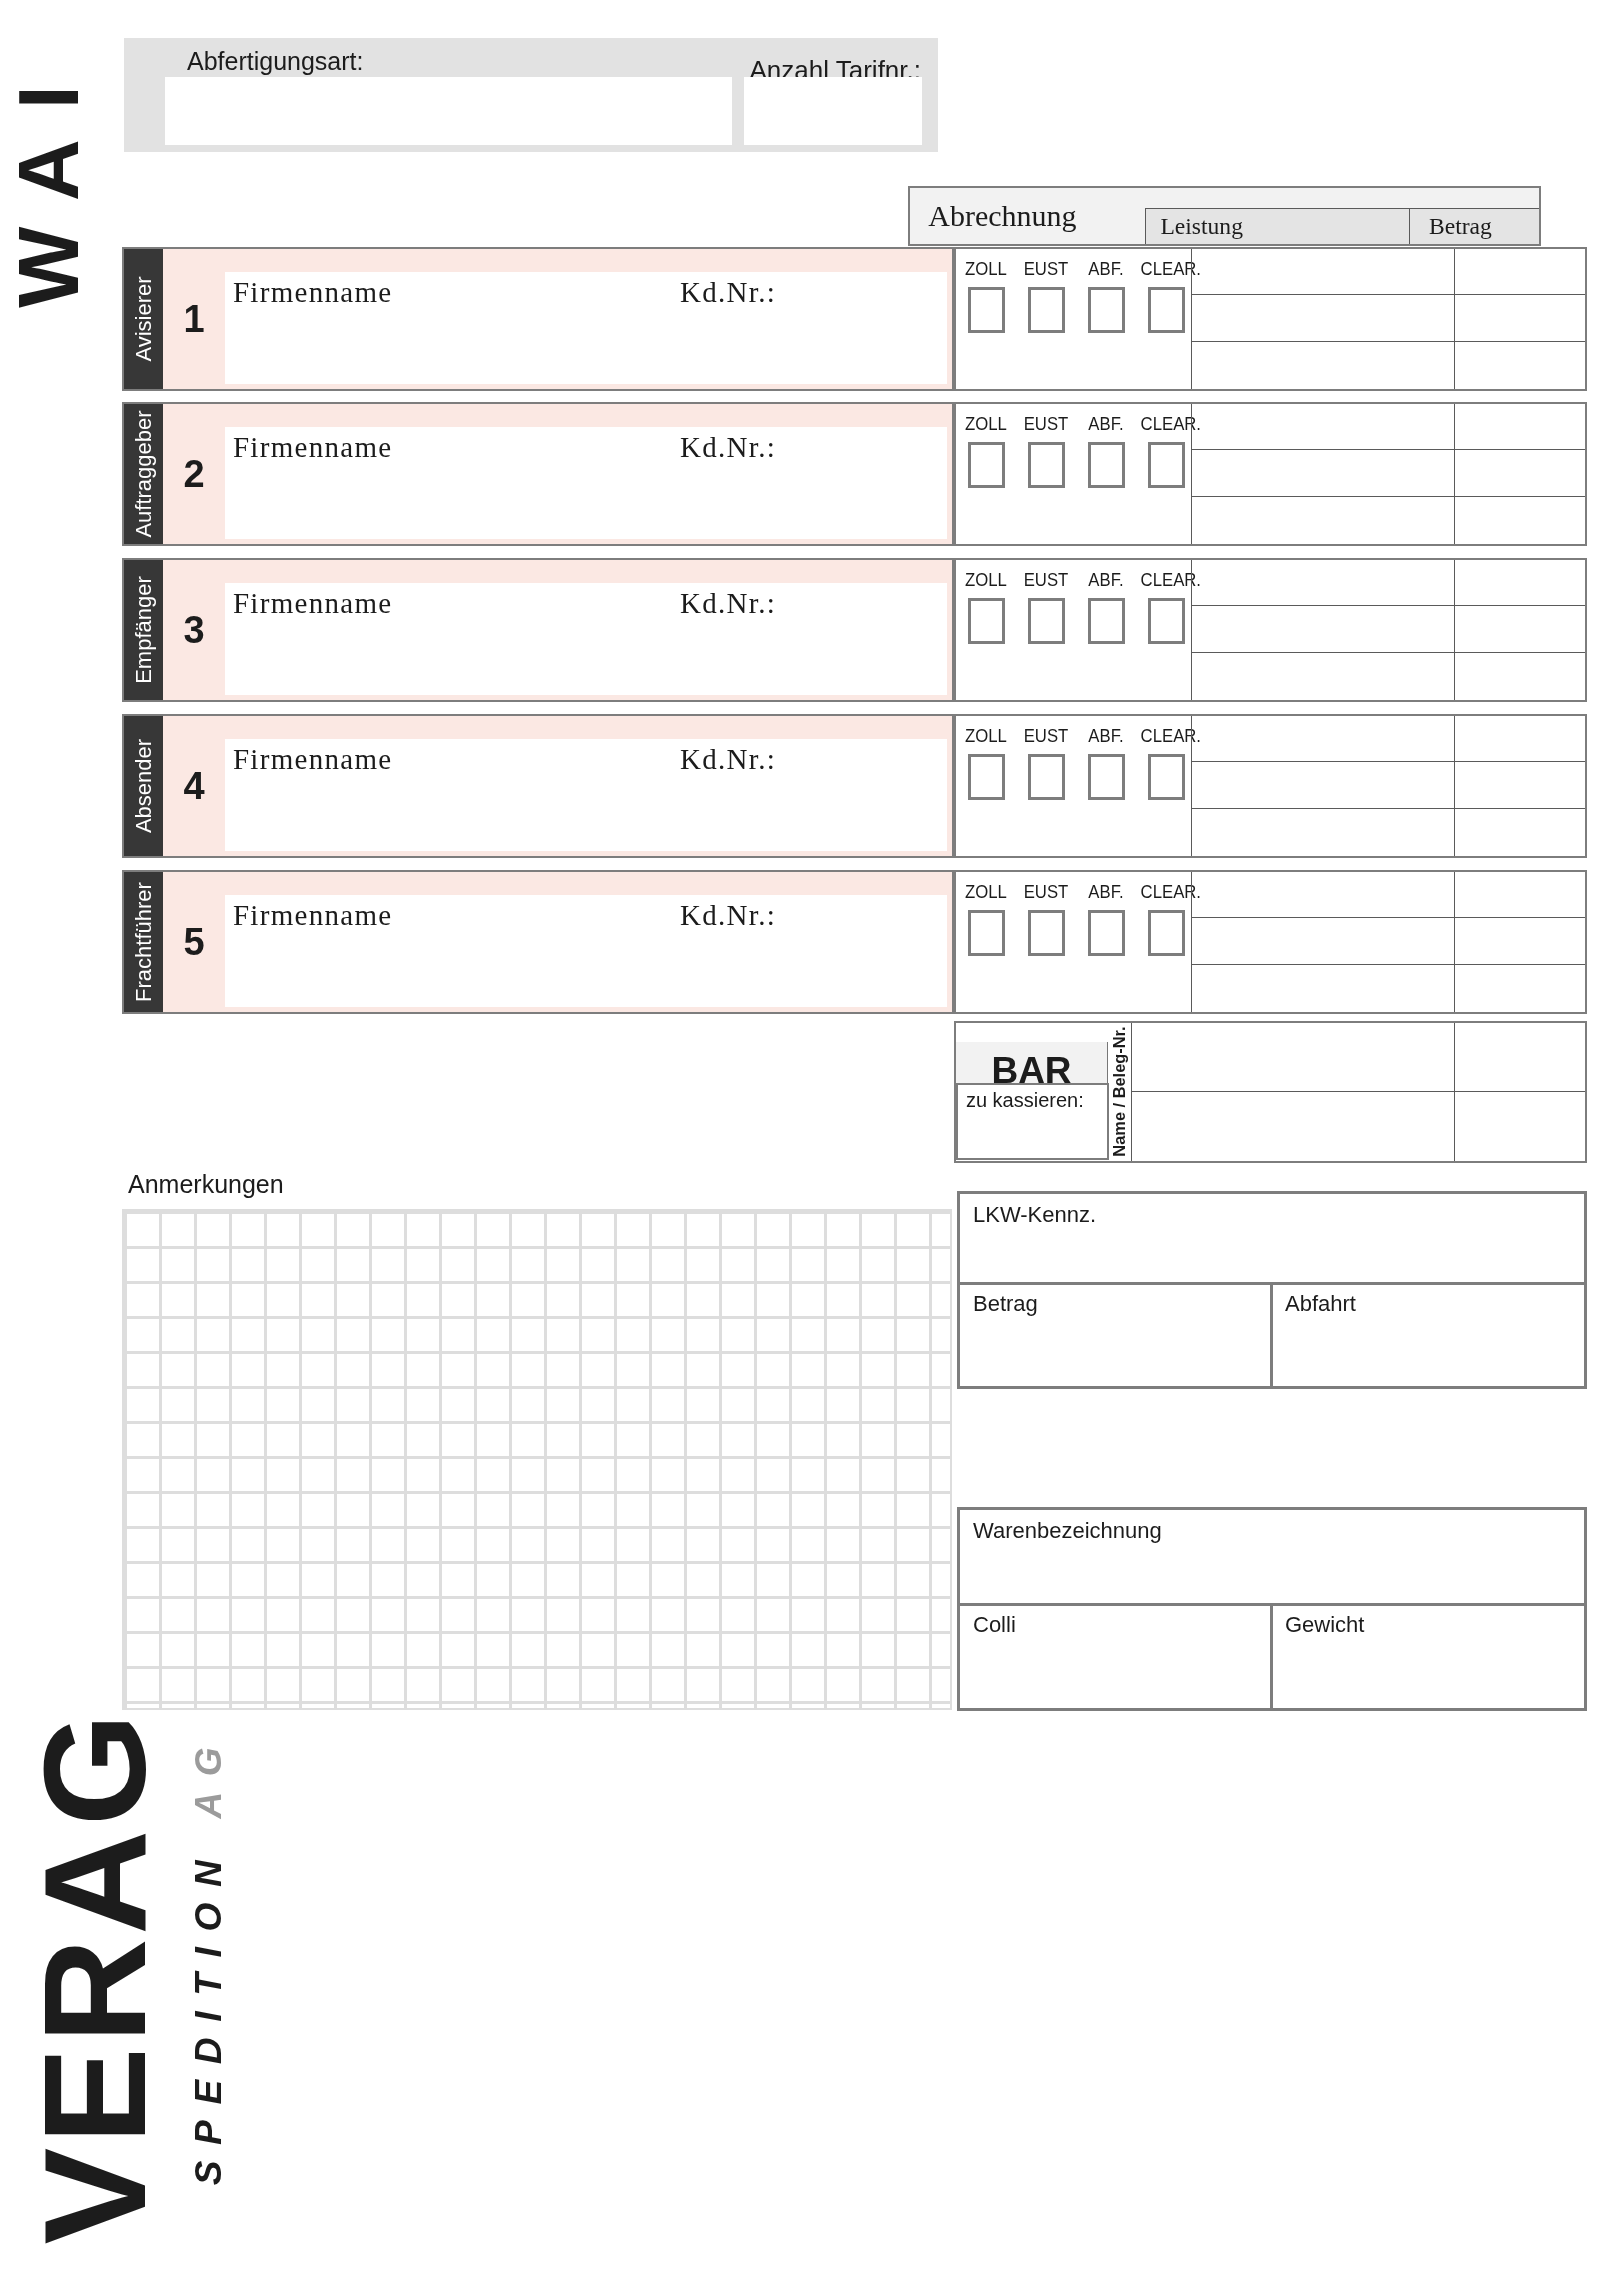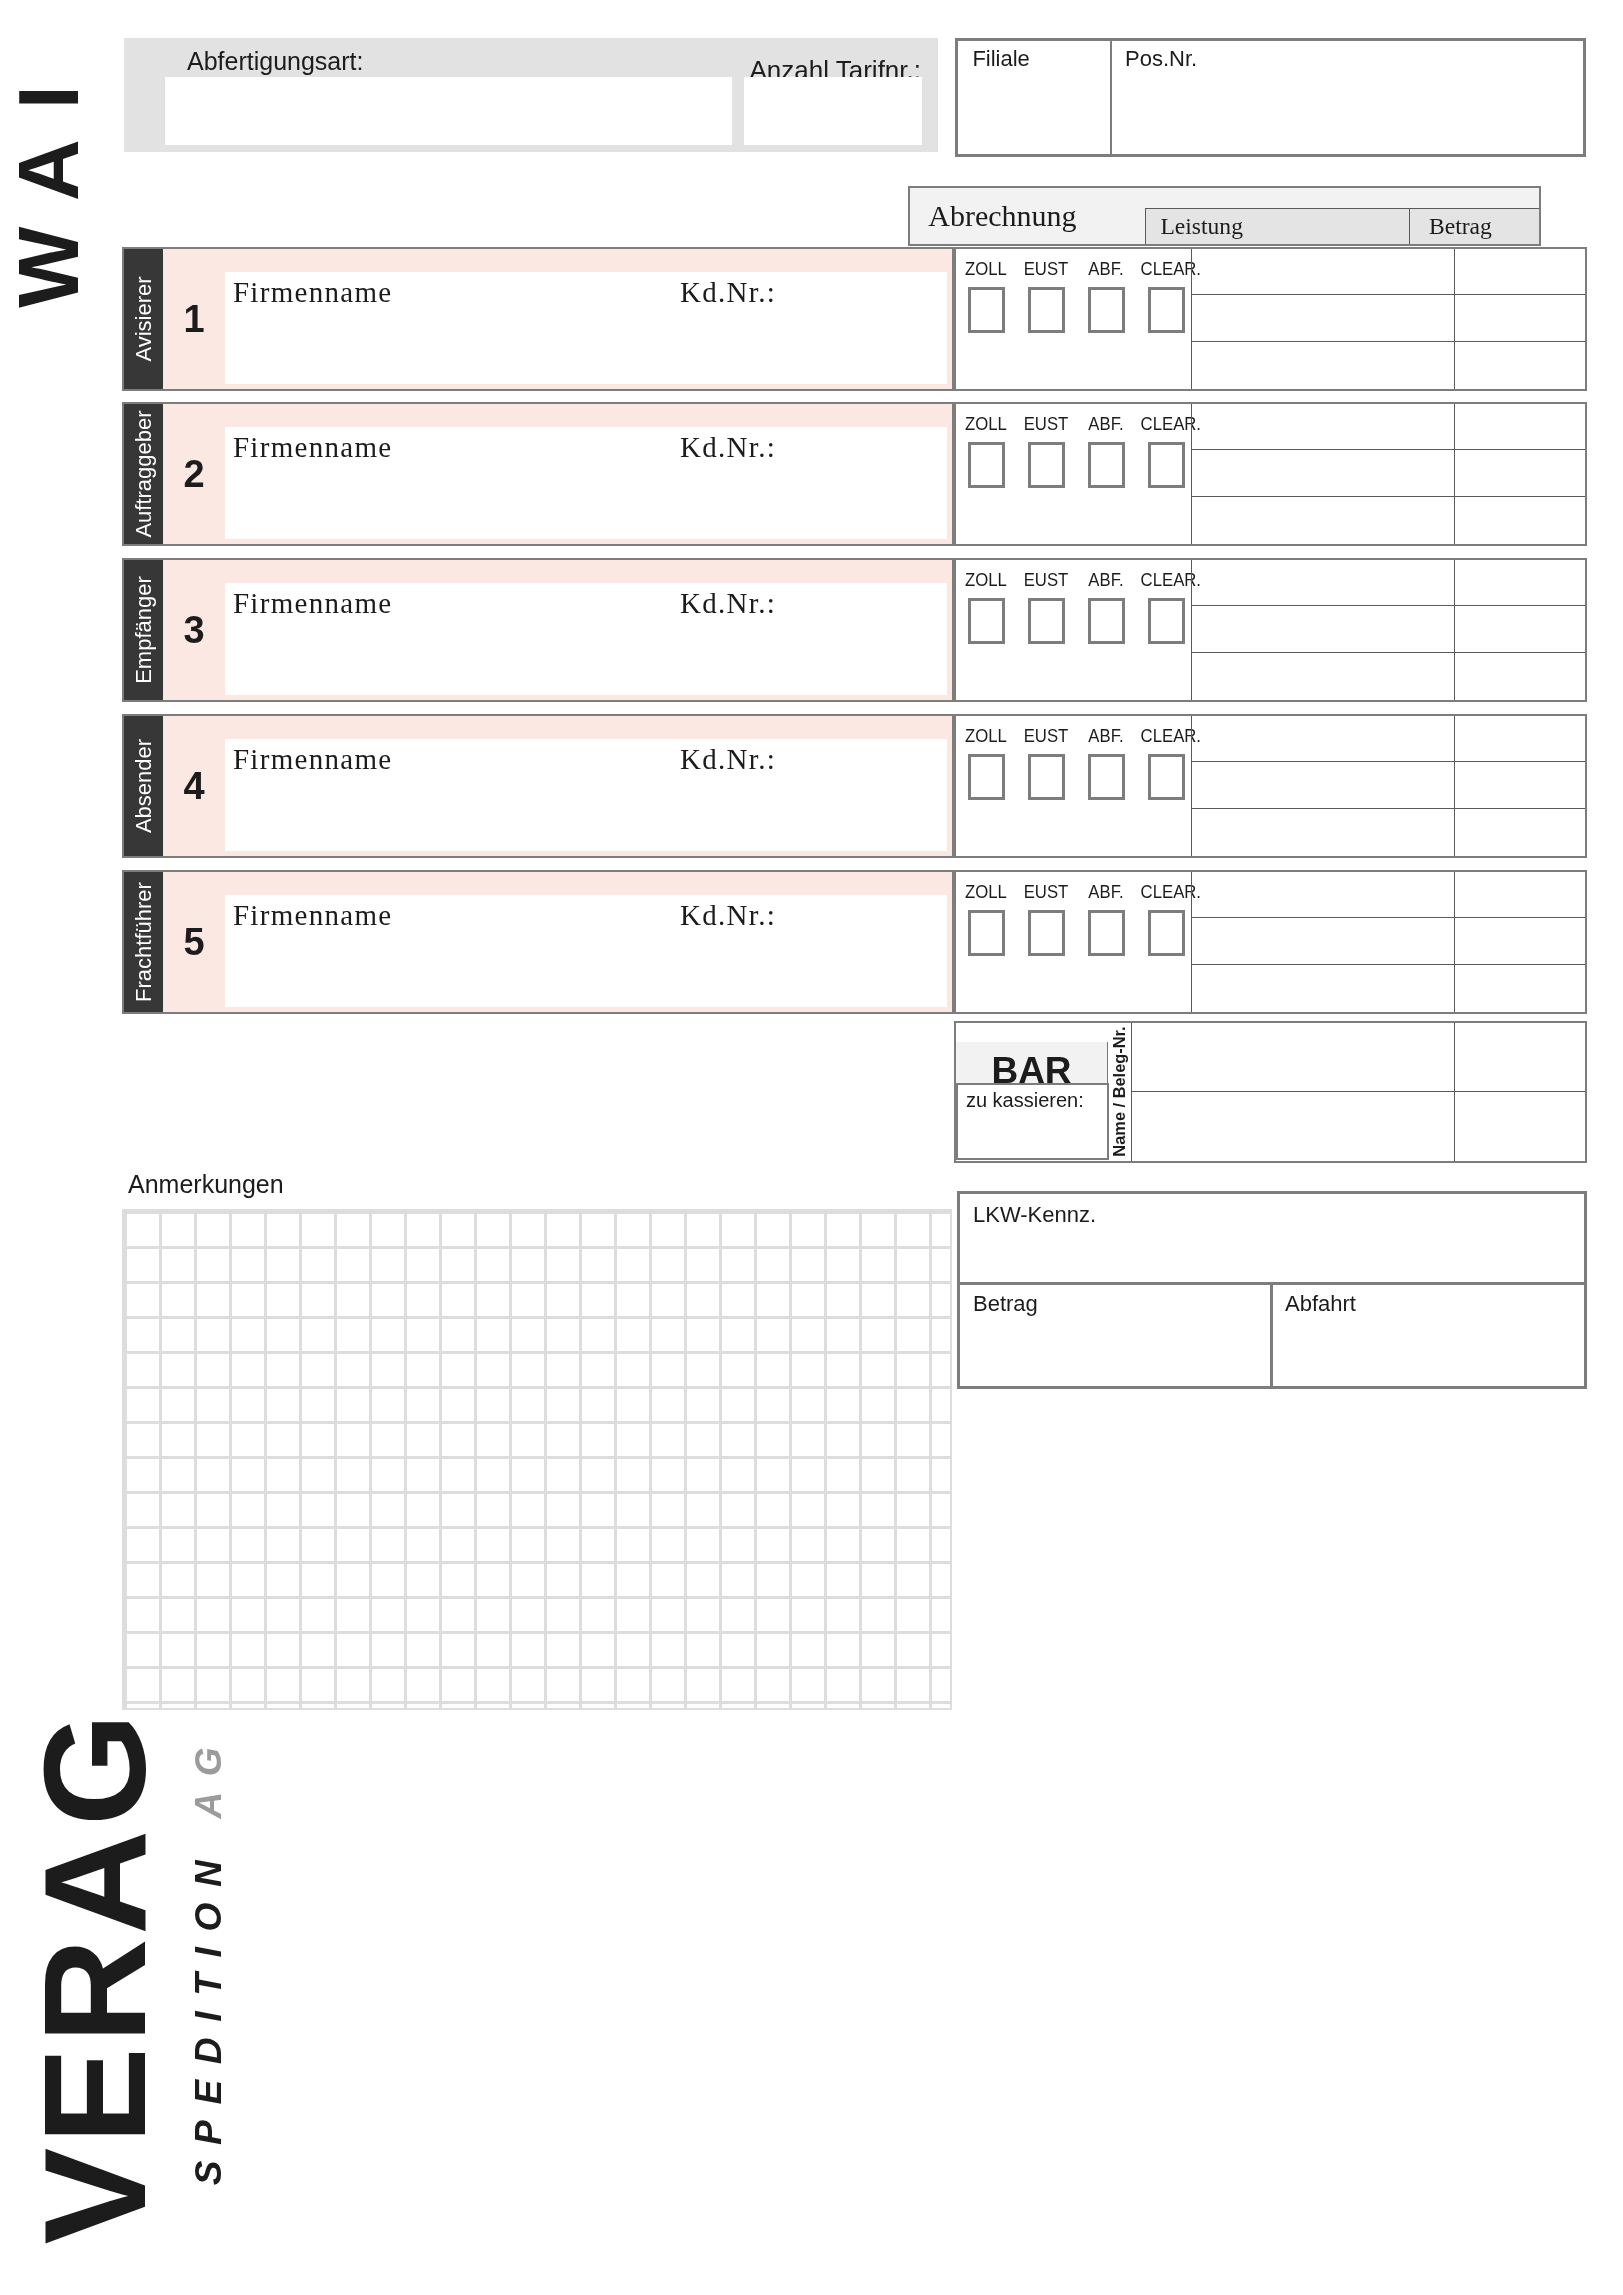--- a/index.html
+++ b/index.html
@@ -115,29 +115,20 @@
 
   <div class="rot wai">WAI</div>
 
   <div class="hdr-gray">
     <div class="hdr-title">Abfertigungsart:</div>
     <div class="hdr-input"></div>
     <div class="hdr-anzahl-label">Anzahl Tarifnr.:</div>
     <div class="hdr-anzahl-input"></div>
   </div>
 
-  <div class="filiale-box">
-    <div class="filiale-cell">
-      <span class="cell-lbl">Filiale</span>
-    </div>
-    <div class="filiale-div"></div>
-    <div class="posnr-cell">
-      <span class="cell-lbl" style="left:13px;">Pos.Nr.</span>
-    </div>
-  </div>
 
   <div class="abr-hdr">
     <div class="abr-title">Abrechnung</div>
     <div class="abr-strip">
       <span class="leistung">Leistung</span>
       <div class="abr-strip-div"></div>
       <span class="betrag">Betrag</span>
     </div>
   </div>
 
@@ -330,20 +321,30 @@
     <div class="glbl" style="left:13px; top:7.9px;">LKW-Kennz.</div>
     <div class="hdiv"></div>
     <div class="vdiv"></div>
     <div class="cell" style="left:0; top:0; width:624px; height:88px;"></div>
     <div class="glbl" style="left:13px; top:97px;">Betrag</div>
     <div class="cell" style="left:0; top:90px; width:310px; height:101px;"></div>
     <div class="glbl" style="left:325px; top:97px;">Abfahrt</div>
     <div class="cell" style="left:312px; top:90px; width:311px; height:101px;"></div>
   </div>
 
+  <div class="gbox g-waren">
+    <div class="glbl" style="left:13px; top:7.9px;">Warenbezeichnung</div>
+    <div class="hdiv"></div>
+    <div class="vdiv"></div>
+    <div class="cell" style="left:0; top:0; width:624px; height:93px;"></div>
+    <div class="glbl" style="left:13px; top:102px;">Colli</div>
+    <div class="cell" style="left:0; top:96px; width:310px; height:102px;"></div>
+    <div class="glbl" style="left:325px; top:102px;">Gewicht</div>
+    <div class="cell" style="left:312px; top:96px; width:311px; height:102px;"></div>
+  </div>
 
 
 
   <div class="rot verag">VERAG</div>
   <div class="rot sped">
     <span>SPEDITION</span>&nbsp;<span class="ag">AG</span>
   </div>
 
 </div>
 

